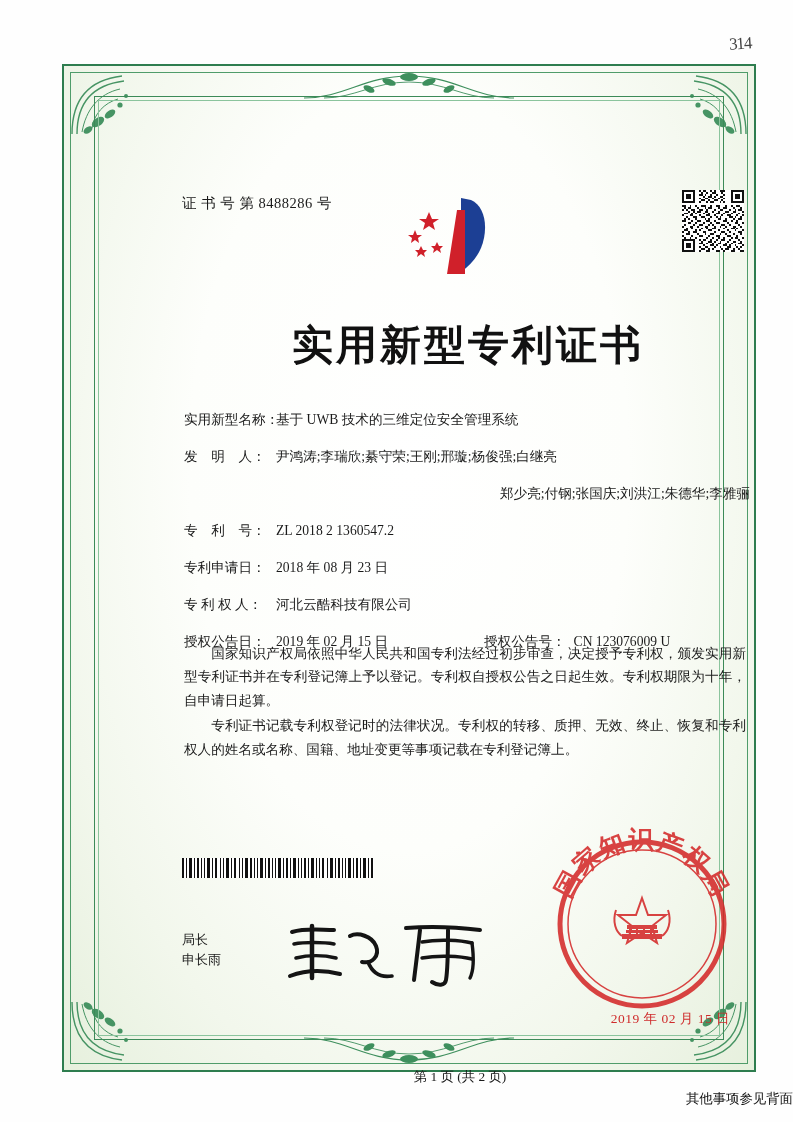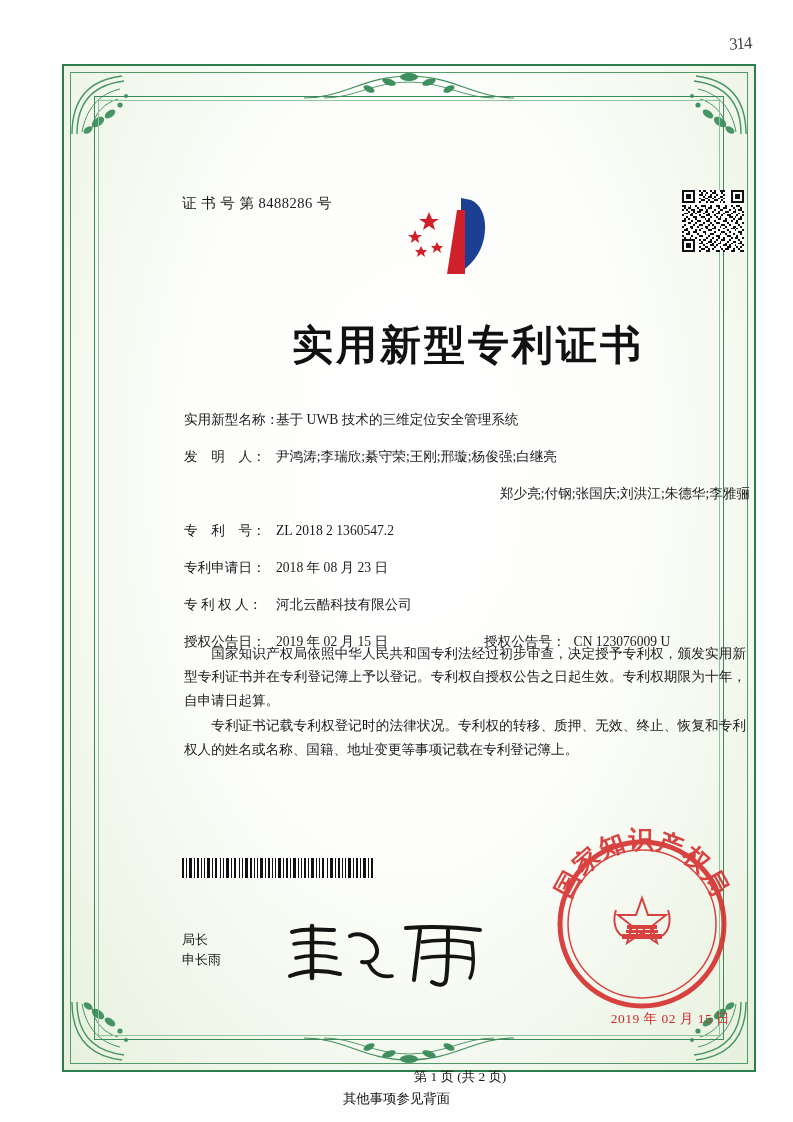--- a/index.html
+++ b/index.html
@@ -246,21 +246,21 @@
     top: 898px;
     text-align: center;
     font-size: 13.4px;
   }
 
   .footnote {
     position: absolute;
     left: 0;
     right: 0;
     bottom: 14px;
-    text-align: center;
+    text-align: right;
     font-size: 13.4px;
     color: #111;
   }
 </style>
 </head>
 <body>
 
 <div class="page">
 
   <div class="corner-number">314</div>

